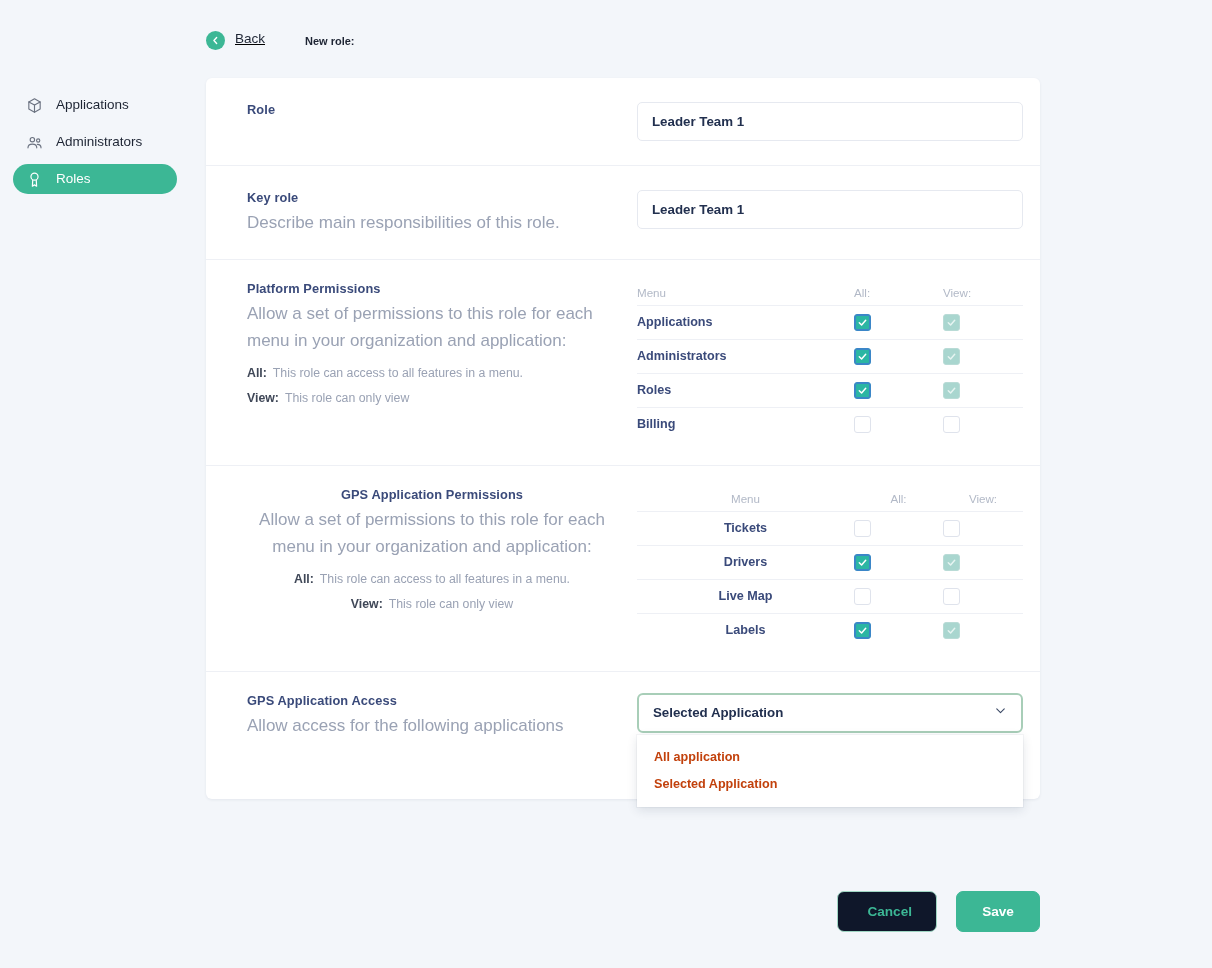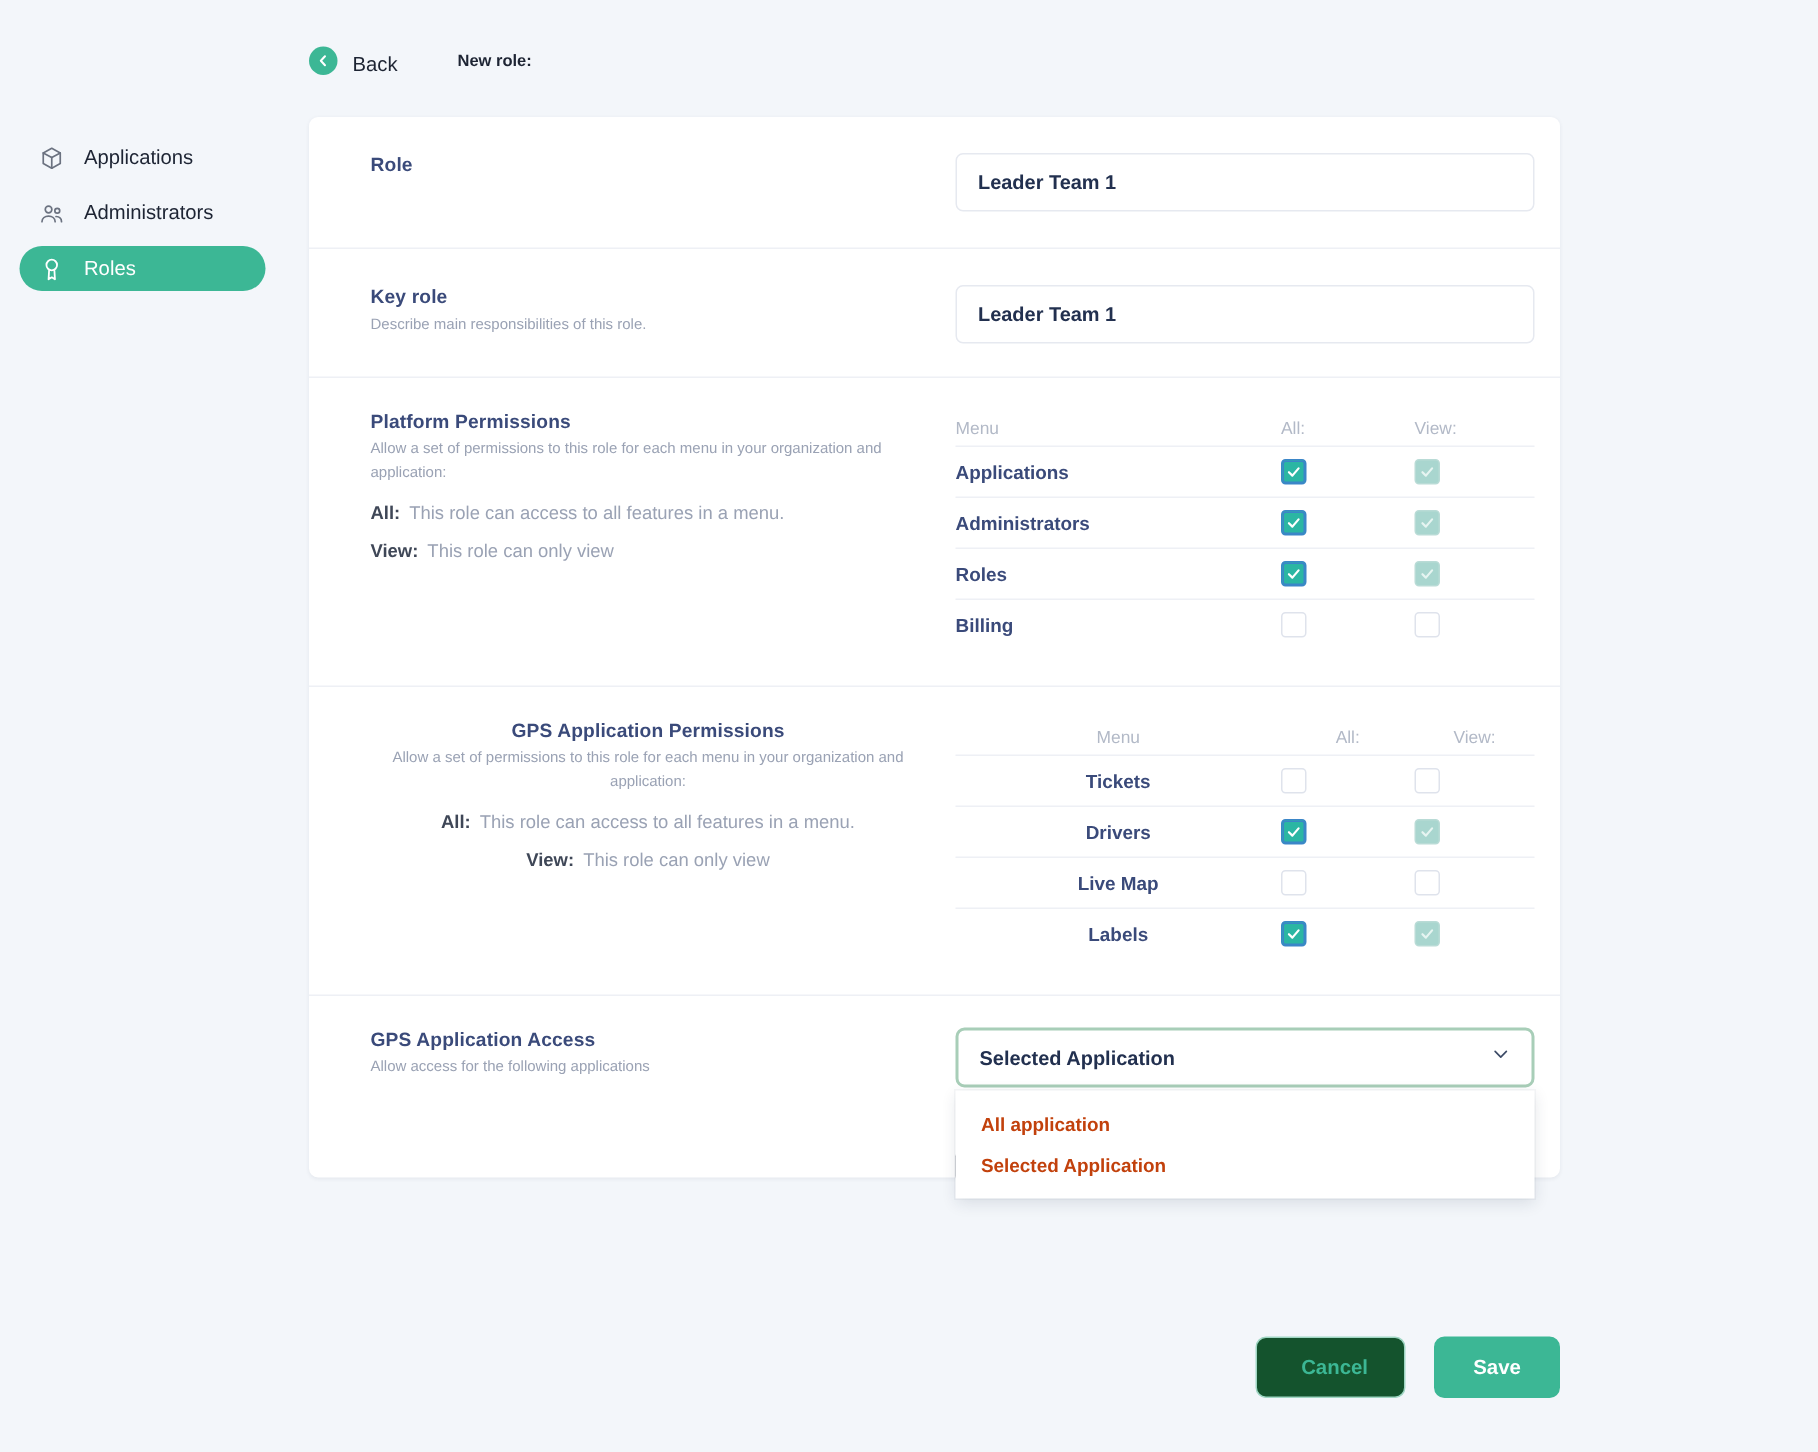--- a/index.html
+++ b/index.html
@@ -34,21 +34,21 @@
   .nav-item .nav-ico svg { display:block; }
   .nav-label { line-height: 1; }
 
   .nav-row-wrap { margin-bottom: 7px; }
 
   
   .header {
     position: absolute; left: 206px; top: 31px;
     display: flex; align-items: center; gap: 13px;
   }
-  .back-btn { display: flex; align-items: flex-end; gap: 10px; cursor: pointer; }
+  .back-btn { display: flex; align-items: flex-start; gap: 10px; cursor: pointer; text-decoration: underline; }
   .back-circle {
     width: 19px; height: 19px; border-radius: 50%;
     background: #3cb795;
     display: flex; align-items: center; justify-content: center;
   }
   .back-text { font-size: 13.5px; color: #1d2433; }
   .page-title {
     font-size: 11px; font-weight: bold; color: #1d2433;
     margin-left: 27px;
   }
@@ -70,21 +70,21 @@
   }
   .section:last-child { border-bottom: none; }
   .sec-left { width: 390px; flex: 0 0 390px; padding-right: 20px; }
   .sec-right { flex: 1; }
 
   .sec-title {
     font-size: 12.8px; font-weight: bold; color: #3a4a7a;
     letter-spacing: .1px;
   }
   .sec-desc {
-    font-size: 10px; color: #9aa2b4; line-height: 1.62; margin-top: 4px;
+    font-size: 17px; color: #9aa2b4; line-height: 1.62; margin-top: 4px;
   }
   .sec-note { font-size: 12.3px; color: #9aa2b4; margin-top: 11px; }
   .sec-note b { color: #3f4757; font-weight: bold; }
   .sec-note .nv { margin-left: 6px; }
 
   
   .field {
     width: 386px; height: 39px;
     border: 1px solid #e6e9f0;
     border-radius: 5px;
@@ -188,21 +188,21 @@
     display: flex; justify-content: flex-end; gap: 19px;
   }
   .btn {
     height: 41px; min-width: 82px;
     border-radius: 7px;
     display: flex; align-items: center; justify-content: center;
     font-size: 13.6px; font-weight: bold;
     cursor: pointer;
     padding: 0 24px;
   }
-  .btn-cancel { background:#14532d; color:#3cb795; border:1px solid #9fd6c3;padding-left:29px; }
+  .btn-cancel { background:#0f172a; color:#3cb795; border:1px solid #9fd6c3;padding-left:29px; }
   .btn-save { background:#3cb795; color:#fff; border:1px solid #3cb795; min-width:84px;}
 </style>
 </head>
 <body>
 
 <div class="sidebar">
 
   <div class="nav-row-wrap">
   <div class="nav-item">
     <span class="nav-ico">

